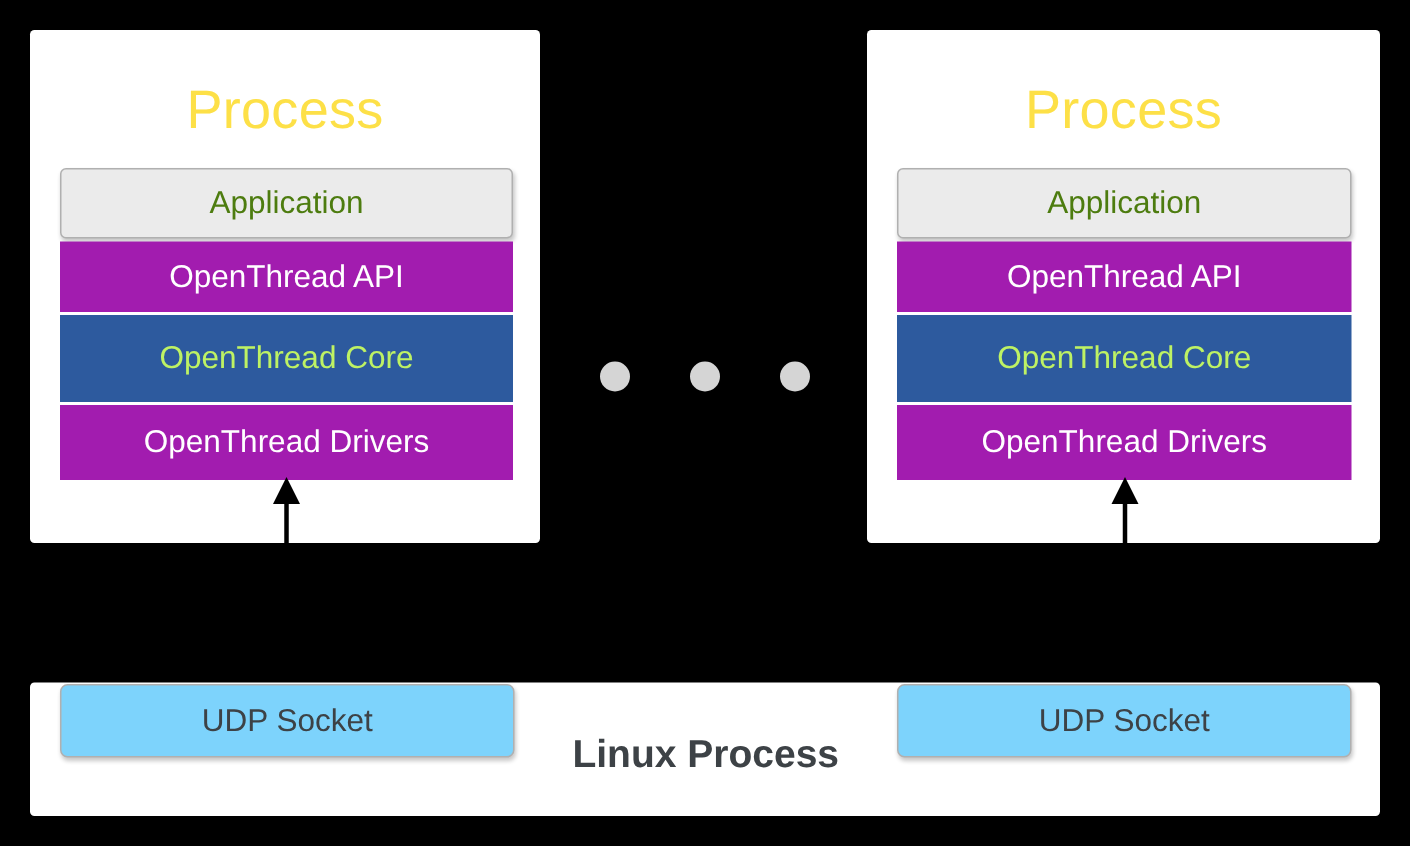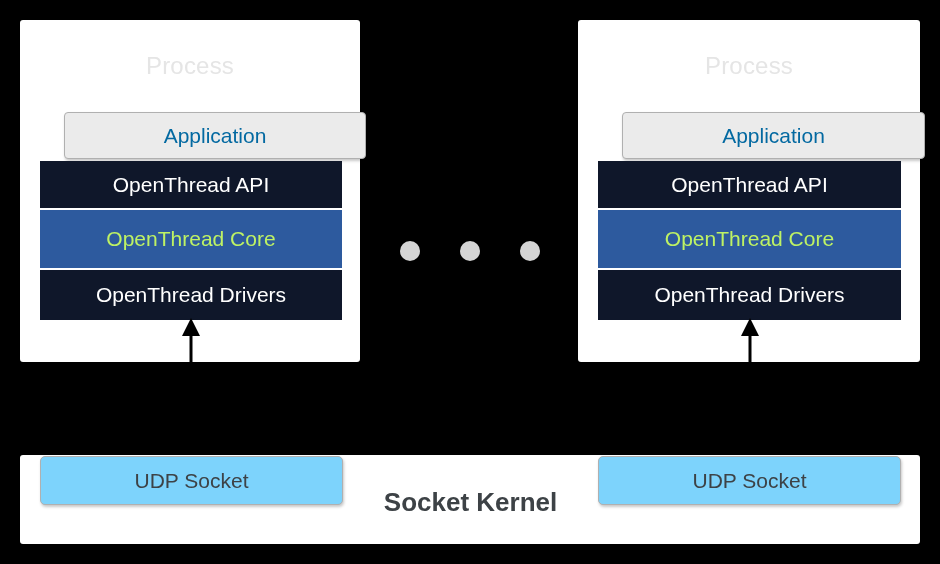--- a/index.html
+++ b/index.html
@@ -29,46 +29,45 @@
     position: absolute;
     background: #ffffff;
     border-radius: 3px;
     box-shadow: 1px 2px 4px rgba(0,0,0,0.35);
   }
   .process-title {
     position: absolute;
     left: 0;
     right: 0;
     text-align: center;
-    font-size: 24px;
-    color: #e5e5e5;
+    font-size: 36px;
+    color: #fde047;
     letter-spacing: 0.2px;
     white-space: nowrap;
   }
 
   
   .band {
     position: absolute;
     display: flex;
     align-items: center;
     justify-content: center;
     box-sizing: border-box;
     font-size: 21px;
     white-space: nowrap;
   }
   .band-app {
     background: #ebebeb;
     border: 1px solid #b0b0b0;
     border-radius: 4px;
-    color: #0369a1;
+    color: #4d7c0f;
     box-shadow: 1px 2px 3px rgba(0,0,0,0.22);
-    margin-left: 24px;
   }
   .band-api, .band-drivers {
-    background: #0f172a;
+    background: #a21caf;
     color: #ffffff;
   }
   .band-core {
     background: #2d5a9e;
     color: #bef264;
   }
 
   
   .arrow {
     position: absolute;
@@ -154,17 +153,17 @@
 
   <svg class="arrow" style="left:740px; top:318px; width:20px; height:46px;" viewBox="0 0 20 46" xmlns="http://www.w3.org/2000/svg">
     <line x1="10" y1="46" x2="10" y2="14" stroke="#000000" stroke-width="3"></line>
     <polygon points="10,0 19,18 1,18" fill="#000000"></polygon>
   </svg>
 
   <div class="kernel-box" style="left:20px; top:455px; width:900px; height:89px;"></div>
 
   <div class="socket-box" style="left:40px; top:456px; width:303px; height:49px;">UDP Socket</div>
 
-  <div class="kernel-title" style="left:343px; top:487px; width:255px;">Socket Kernel</div>
+  <div class="kernel-title" style="left:343px; top:487px; width:255px;">Linux Process</div>
 
   <div class="socket-box" style="left:598px; top:456px; width:303px; height:49px;">UDP Socket</div>
 
 </div>
 
 </body></html>

